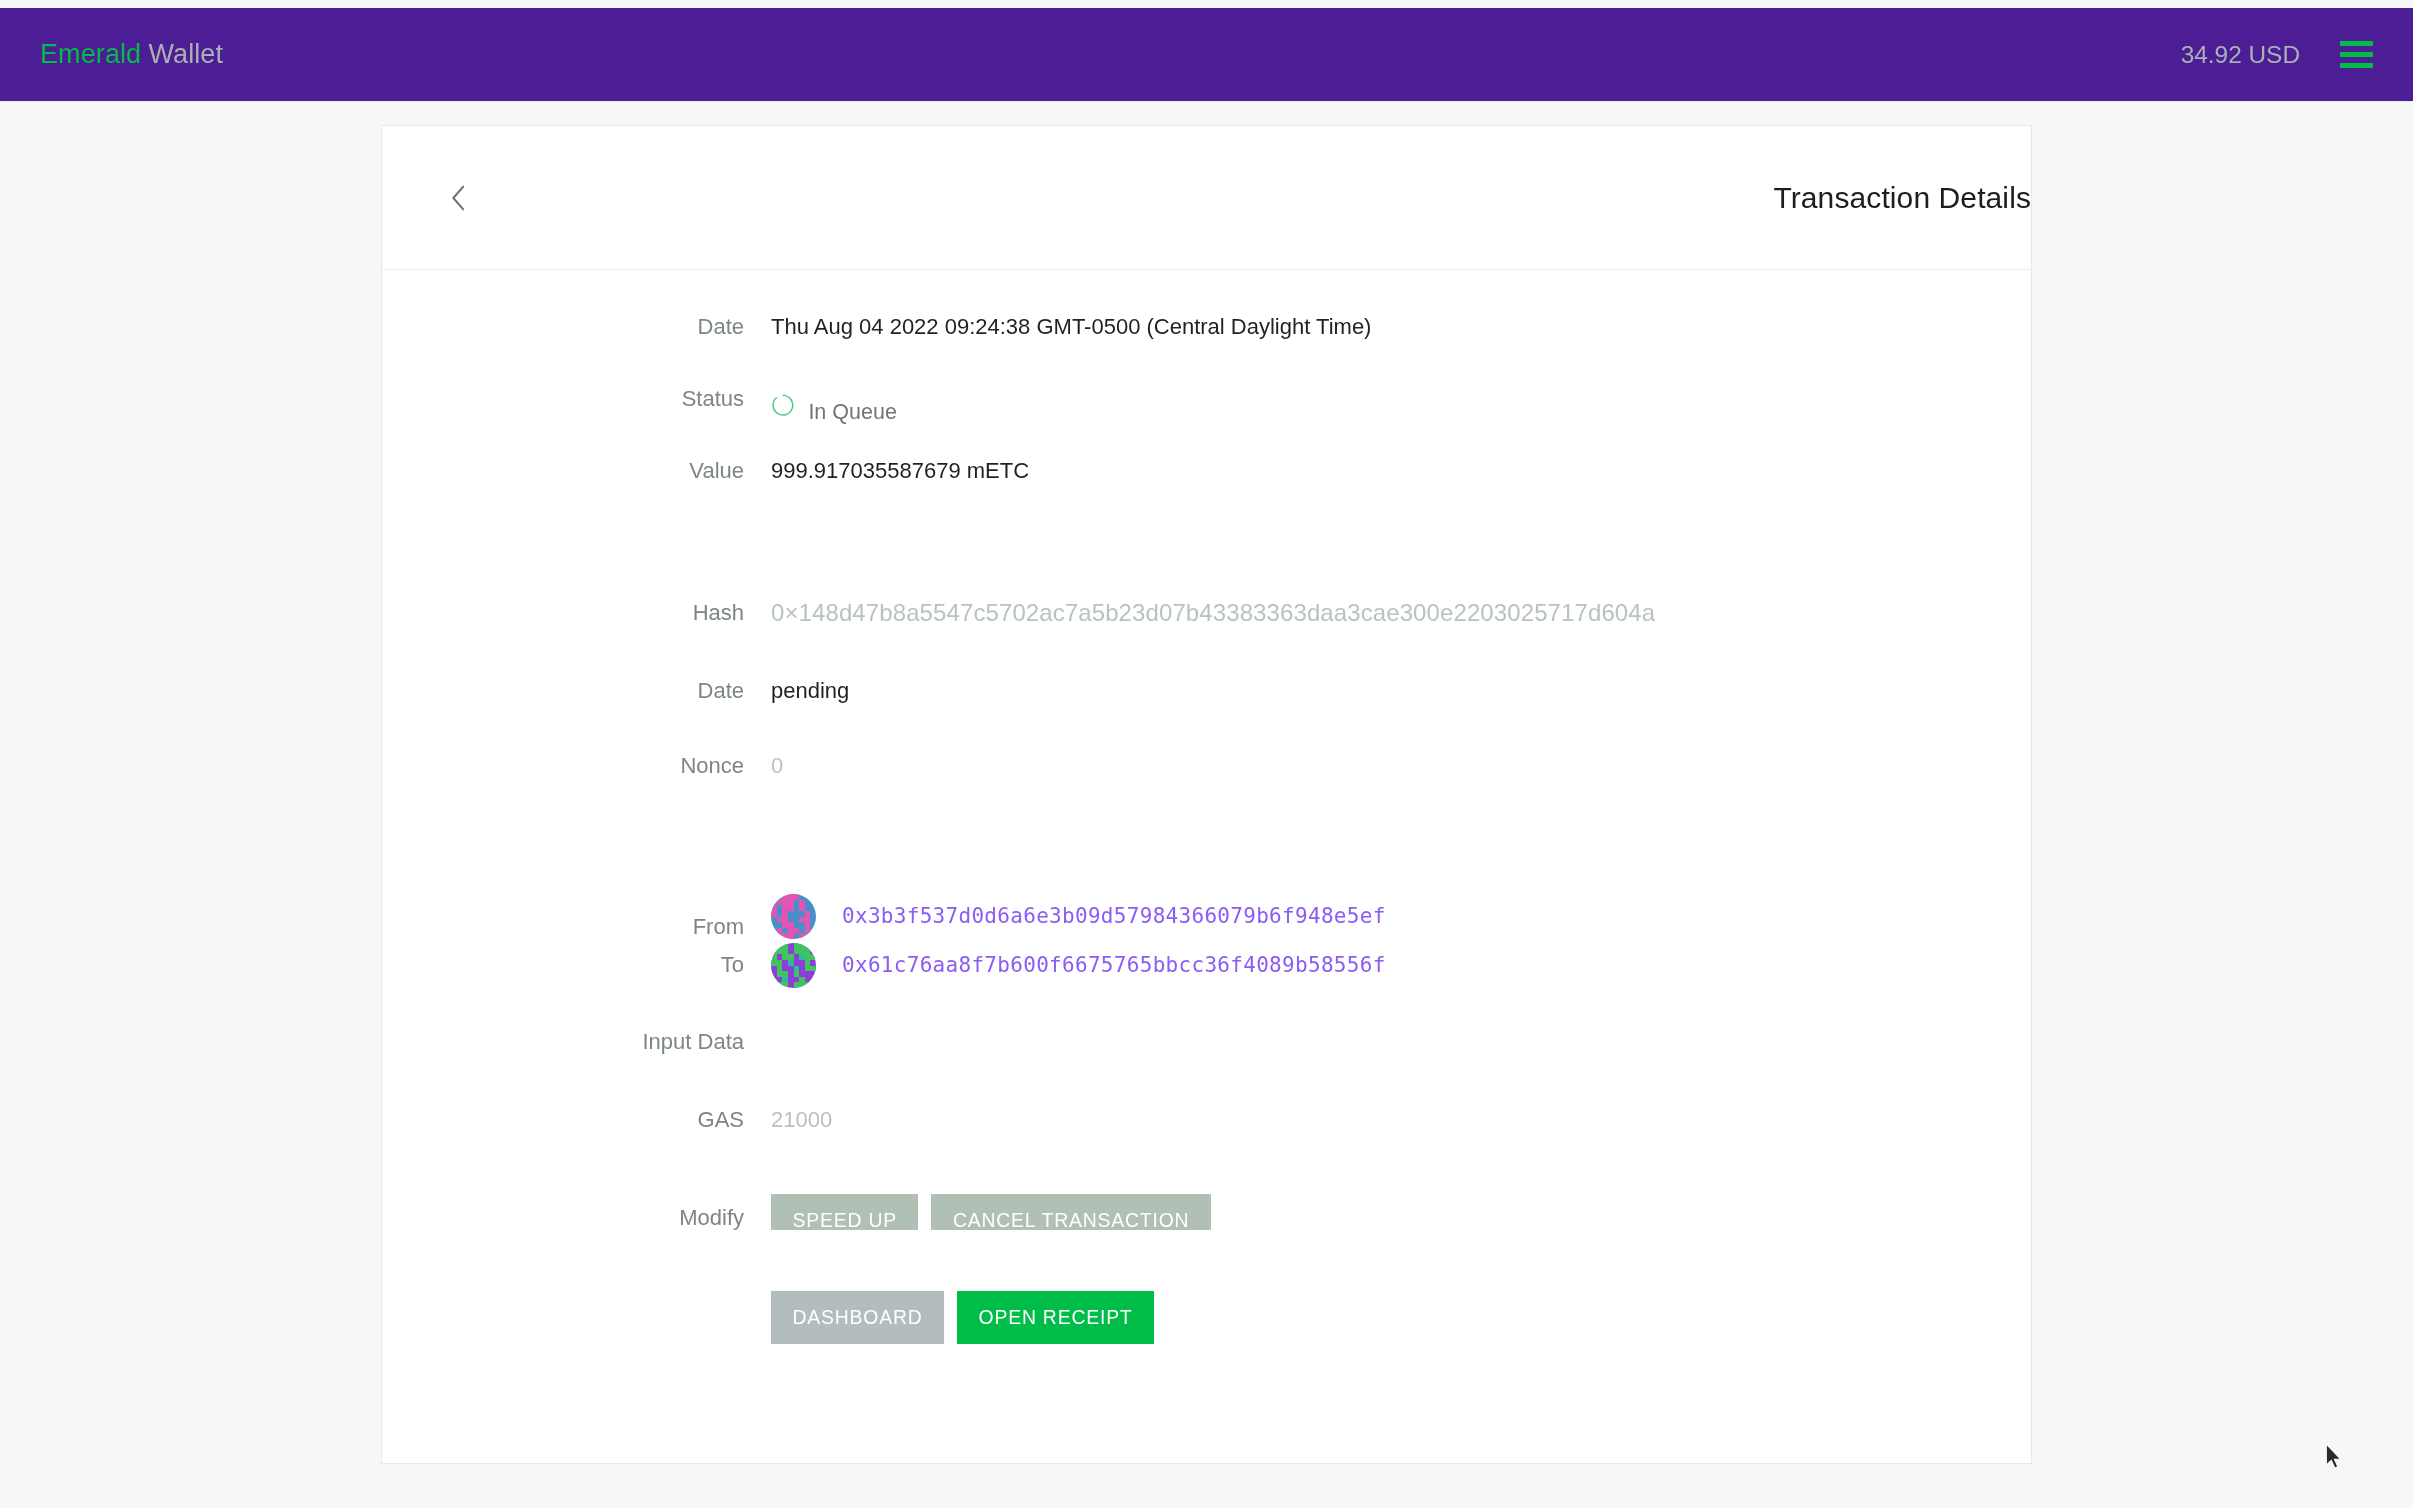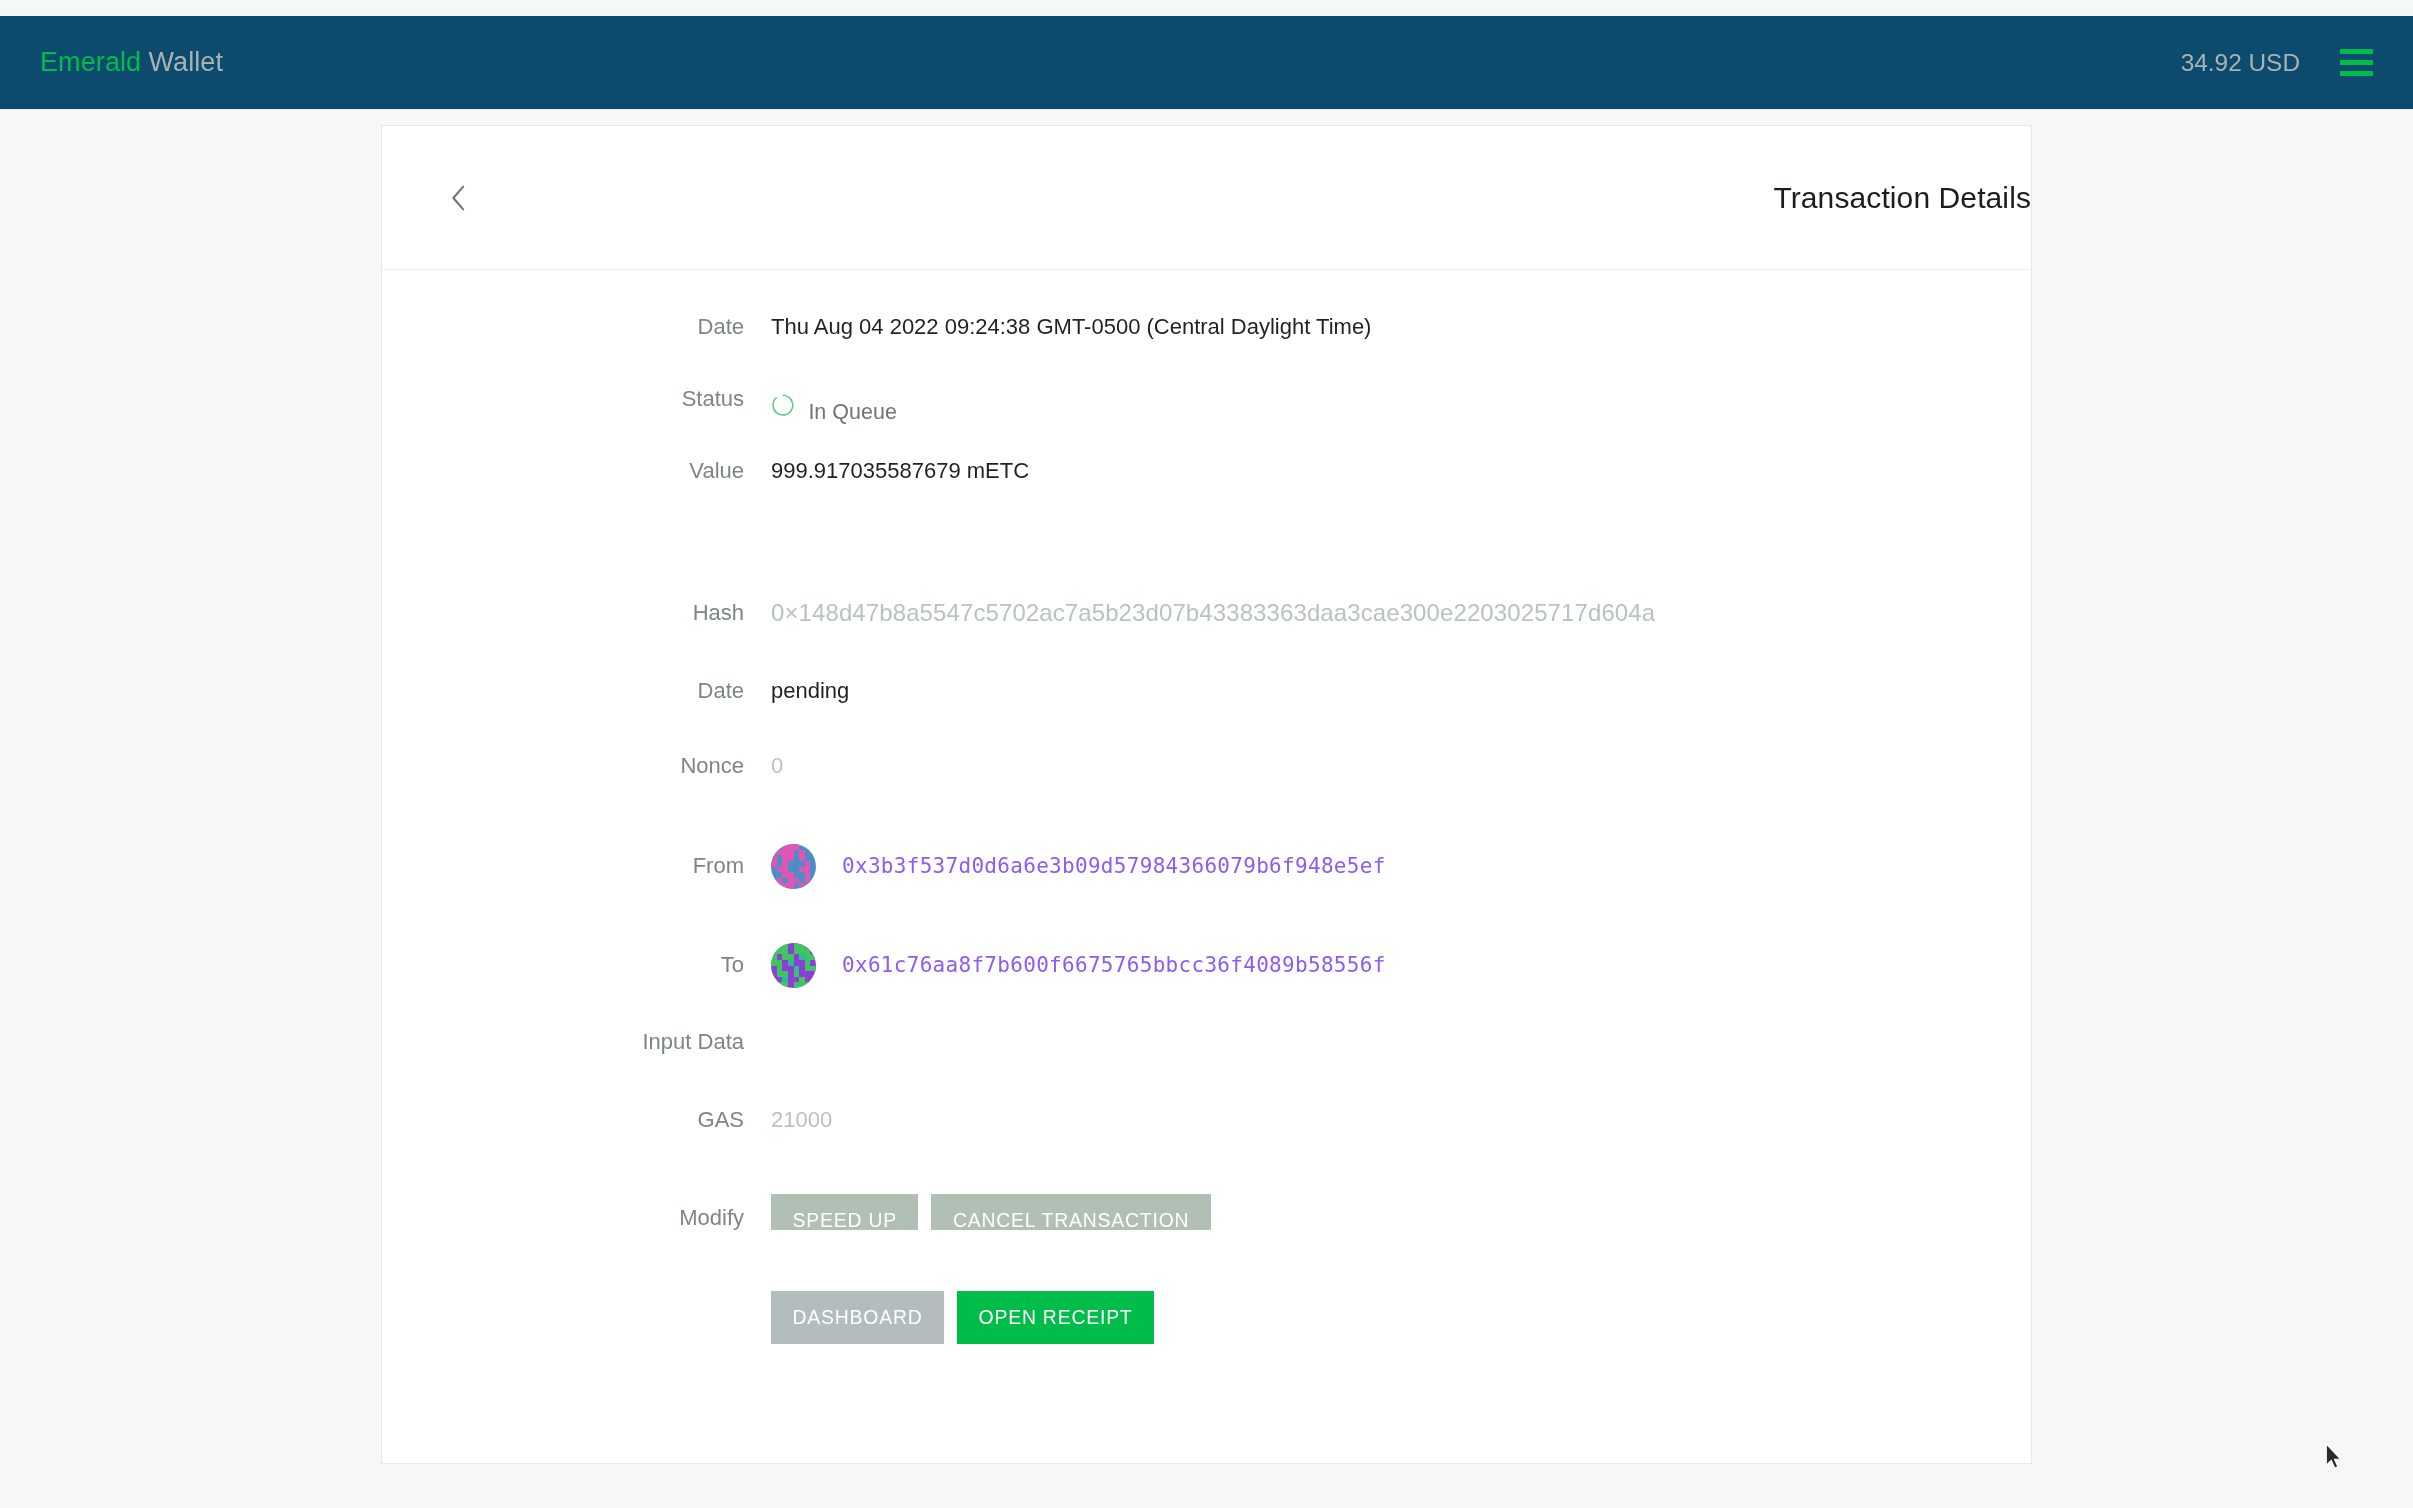--- a/index.html
+++ b/index.html
@@ -8,24 +8,24 @@
     width: 2413px;
     height: 1508px;
     background: #f6f8f8;
     font-family: "Liberation Sans", sans-serif;
     overflow: hidden;
   }
 
   
   .topbar {
     position: absolute;
-    top: 16px; left: 0;
+    top: 8px; left: 0;
     width: 2413px;
     height: 94px;
-    background: #0c4a6e;
+    background: #4c1d95;
     border-bottom: 1.4px solid #eceeee;
     display: flex;
     align-items: center;
     justify-content: space-between;
     padding: 0 40px 0 40px;
   }
   .brand {
     font-size: 27px;
     letter-spacing: 0.1px;
     white-space: nowrap;
@@ -138,21 +138,21 @@
   .row-value.muted {
     color: #b7c4bd;
   }
 
   .row.row-date { min-height: 72px; }
   .row.row-status { min-height: 72px; }
   .row.row-value-amt { min-height: 142px; }
   .row.row-hash { min-height: 78px; }
   .row.row-block { min-height: 75px; }
   .row.row-nonce { min-height: 92px; }
-  .row.row-from { min-height: 99px; }
+  .row.row-from { min-height: 99px; align-items: flex-end; }
   .row.row-to { min-height: 85px; justify-content: center; }
   .row.row-input { min-height: 78px; }
   .row.row-gas { min-height: 88px; }
   .row.row-modify { min-height: 101px; }
 
   .row-from .row-label,
   .row-to .row-label { padding-top: 14.4px; }
   .row-modify .row-label { padding-top: 16px; }
 
   

